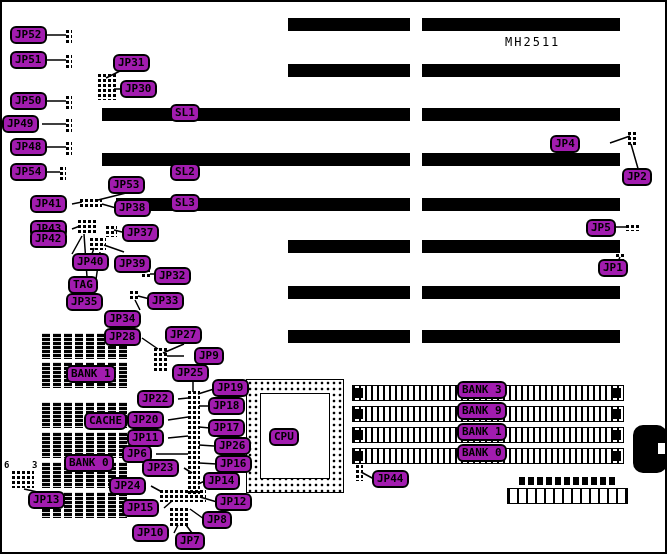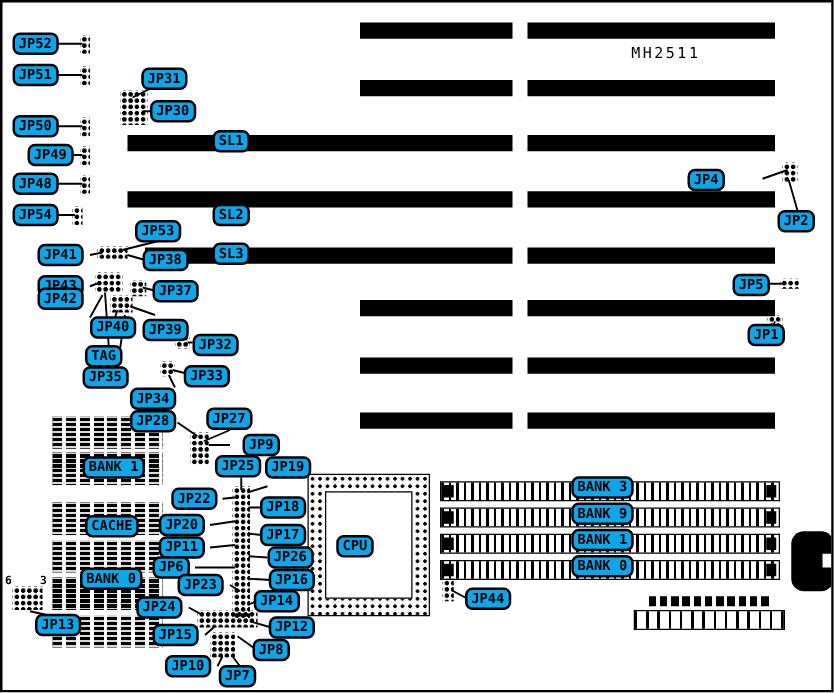--- a/index.html
+++ b/index.html
@@ -1,20 +1,20 @@
 <!DOCTYPE html>
 <html><head>
 <meta charset="utf-8">
 <style>
   *{margin:0;padding:0;box-sizing:border-box}
   html,body{background:#fff}
   .board{position:relative;width:667px;height:554px;background:#fff;border:2px solid #000;
          font-family:"DejaVu Sans Mono",monospace;overflow:hidden}
   .slot{position:absolute;height:13px;background:#000;z-index:1}
-  .callout{position:absolute;z-index:4;background:#0ea5e9;border:2px solid #000;border-radius:6px;
+  .callout{position:absolute;z-index:4;background:#a21caf;border:2px solid #000;border-radius:6px;
            padding:0 3px;font-size:11px;font-weight:bold;line-height:14px;white-space:nowrap;color:#000}
   .jumper{position:absolute;z-index:3;
           background-image:radial-gradient(#000 1.6px,transparent 1.7px);
           background-size:5px 5px;background-position:1px 1px}
   .chiprow{position:absolute;width:88px;height:26px;z-index:1;
            background-image:repeating-linear-gradient(180deg,rgba(255,255,255,.85) 0 1.5px,transparent 1.5px 4px),
                             repeating-linear-gradient(90deg,#000 0 8px,#fff 8px 11px)}
   .simm{position:absolute;width:272px;height:16px;z-index:1;border:1px solid #000;
         background-image:repeating-linear-gradient(90deg,#000 0 2px,#fff 2px 6px)}
   .simm::before,.simm::after{content:"";position:absolute;top:2px;width:8px;height:10px;background:#000}
@@ -114,21 +114,21 @@
   <div class="jumper" style="left:166px;top:504px;width:20px;height:20px"></div>
   <div class="jumper" style="left:8px;top:467px;width:24px;height:19px"></div>
   <div class="jumper" style="left:352px;top:461px;width:9px;height:18px"></div>
 
   <div class="minitext" style="left:2px;top:458px">6</div>
   <div class="minitext" style="left:30px;top:458px">3</div>
 
   <div class="callout" style="left:8px;top:24px">JP52</div>
   <div class="callout" style="left:8px;top:49px">JP51</div>
   <div class="callout" style="left:8px;top:90px">JP50</div>
-  <div class="callout" style="left:20px;top:113px">JP49</div>
+  <div class="callout" style="left:0;top:113px">JP49</div>
   <div class="callout" style="left:8px;top:136px">JP48</div>
   <div class="callout" style="left:8px;top:161px">JP54</div>
   <div class="callout" style="left:111px;top:52px">JP31</div>
   <div class="callout" style="left:118px;top:78px">JP30</div>
   <div class="callout" style="left:168px;top:102px">SL1</div>
   <div class="callout" style="left:168px;top:161px">SL2</div>
   <div class="callout" style="left:168px;top:192px">SL3</div>
   <div class="callout" style="left:548px;top:133px">JP4</div>
   <div class="callout" style="left:620px;top:166px">JP2</div>
   <div class="callout" style="left:584px;top:217px">JP5</div>
@@ -145,23 +145,23 @@
   <div class="callout" style="left:152px;top:265px">JP32</div>
   <div class="callout" style="left:64px;top:291px">JP35</div>
   <div class="callout" style="left:145px;top:290px">JP33</div>
   <div class="callout" style="left:102px;top:308px">JP34</div>
   <div class="callout" style="left:102px;top:326px">JP28</div>
   <div class="callout" style="left:163px;top:324px">JP27</div>
   <div class="callout" style="left:192px;top:345px">JP9</div>
   <div class="callout" style="left:170px;top:362px">JP25</div>
   <div class="callout" style="left:64px;top:363px">BANK 1</div>
   <div class="callout" style="left:135px;top:388px">JP22</div>
-  <div class="callout" style="left:210px;top:363px">JP19</div>
+  <div class="callout" style="left:210px;top:377px">JP19</div>
   <div class="callout" style="left:206px;top:395px">JP18</div>
-  <div class="callout" style="left:66px;top:410px">CACHE</div>
+  <div class="callout" style="left:82px;top:410px">CACHE</div>
   <div class="callout" style="left:125px;top:409px">JP20</div>
   <div class="callout" style="left:206px;top:417px">JP17</div>
   <div class="callout" style="left:125px;top:427px">JP11</div>
   <div class="callout" style="left:212px;top:435px">JP26</div>
   <div class="callout" style="left:267px;top:426px">CPU</div>
   <div class="callout" style="left:120px;top:443px">JP6</div>
   <div class="callout" style="left:213px;top:453px">JP16</div>
   <div class="callout" style="left:62px;top:452px">BANK 0</div>
   <div class="callout" style="left:140px;top:457px">JP23</div>
   <div class="callout" style="left:201px;top:470px">JP14</div>

